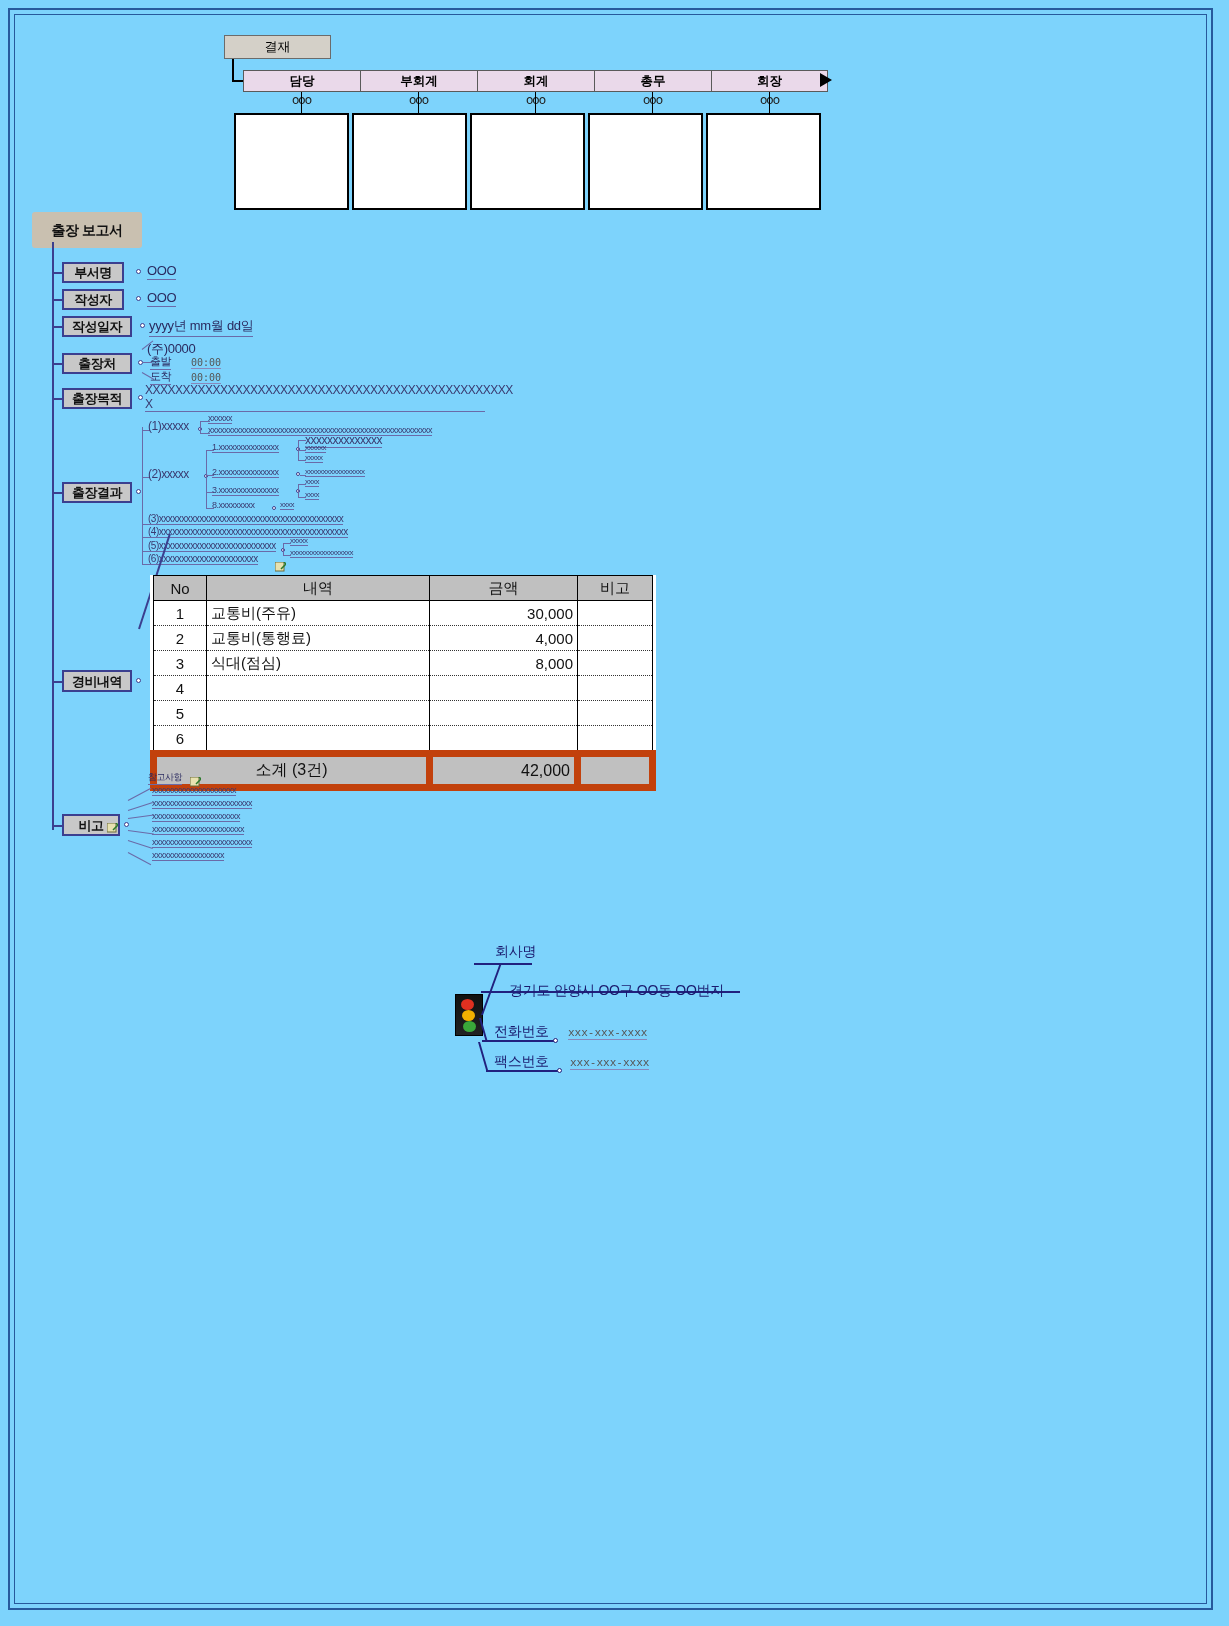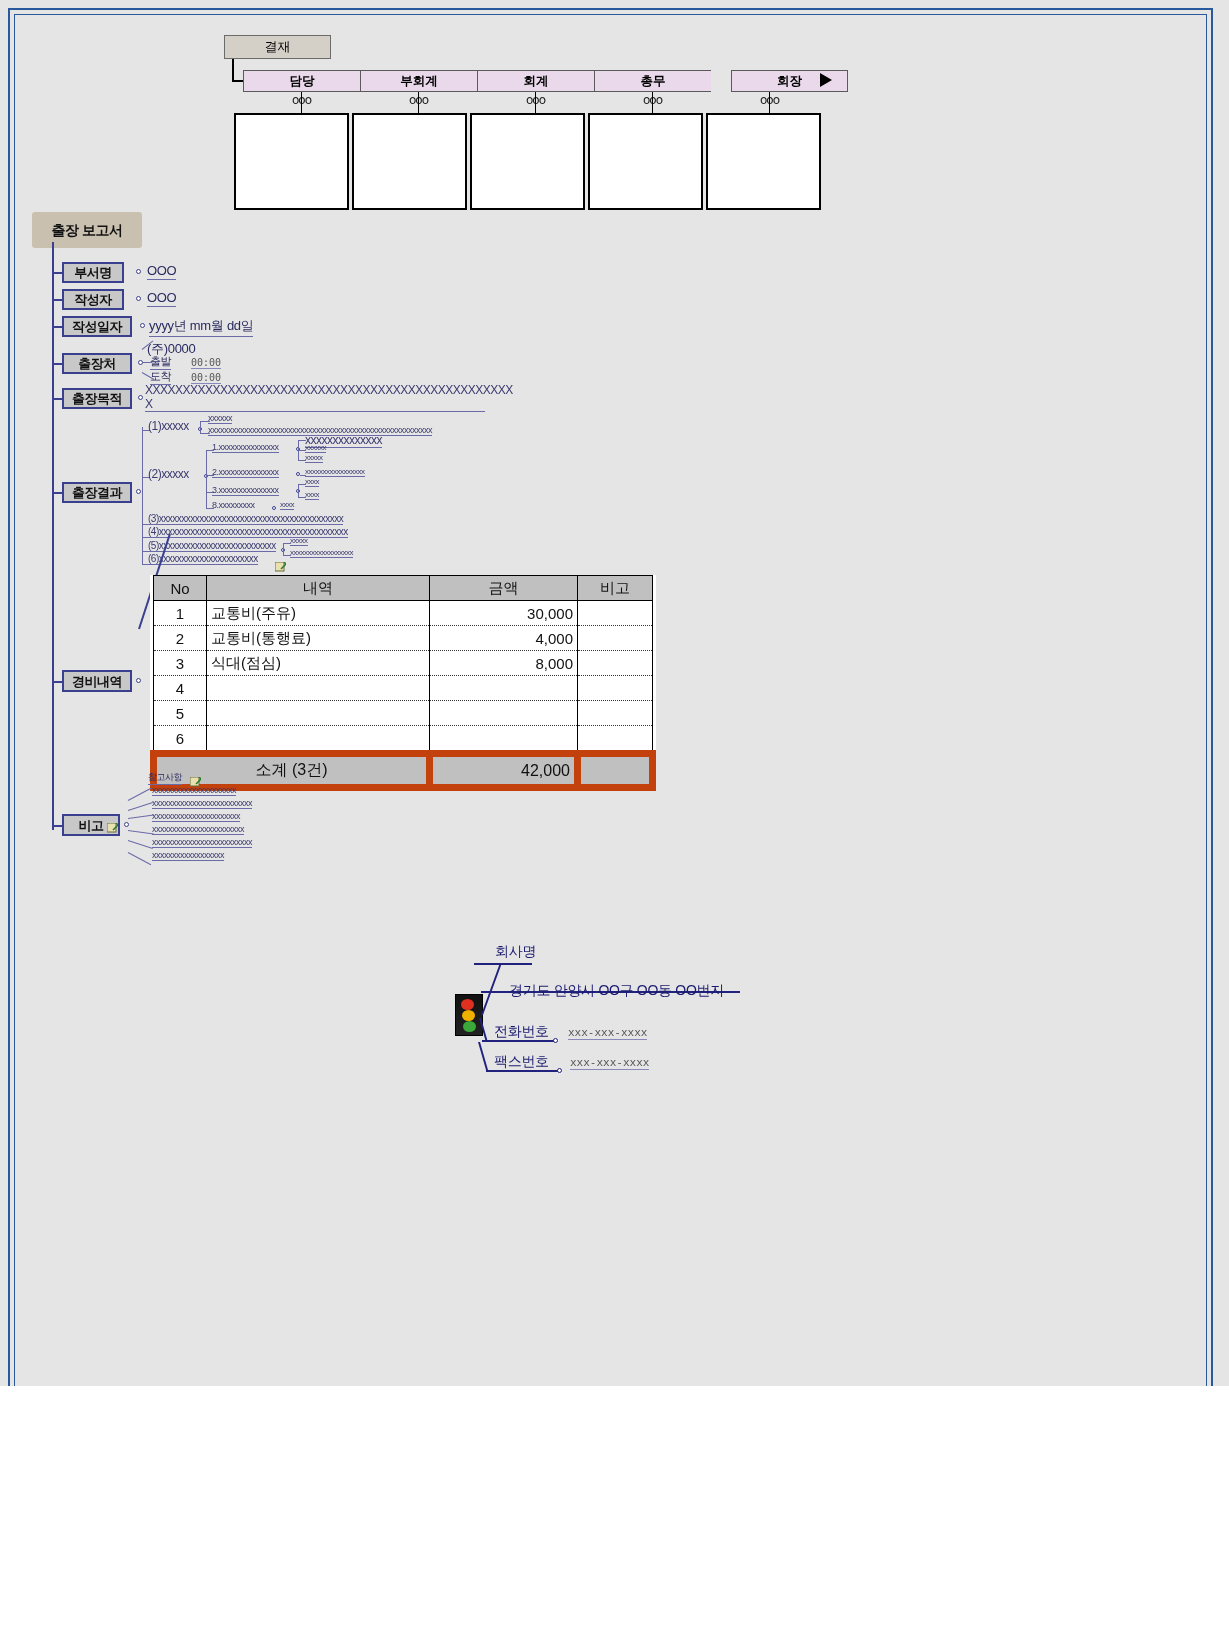--- a/index.html
+++ b/index.html
@@ -6,22 +6,22 @@
     margin: 0;
     padding: 0;
     background: #ffffff;
   }
   body {
     font-family: "Liberation Sans", "DejaVu Sans", sans-serif;
   }
   #page {
     position: relative;
     width: 1229px;
-    height: 1386px;
-    background: #e5e5e5;
+    height: 1626px;
+    background: #7dd3fc;
     overflow: hidden;
   }
   
   .frame-outer {
     position: absolute;
     left: 8px; top: 8px;
     width: 1205px; height: 1602px;
     border: 2px solid #27599c;
     box-sizing: border-box;
   }
@@ -70,21 +70,21 @@
     background: #ead9ea;
     border: 1px solid #5a5a5a;
     border-right: none;
     box-sizing: border-box;
     font-size: 12.5px;
     font-weight: bold;
     text-align: center;
     line-height: 20px;
     color: #000;
   }
-  .approval-cell:last-child { border-right: 1px solid #5a5a5a; margin-left: 20px; }
+  .approval-cell:last-child { border-right: 1px solid #5a5a5a; }
   .approval-arrow {
     position: absolute;
     left: 820px; top: 73px;
     width: 0; height: 0;
     border-top: 7px solid transparent;
     border-bottom: 7px solid transparent;
     border-left: 12px solid #000;
   }
   .sign-marks {
     position: absolute;

